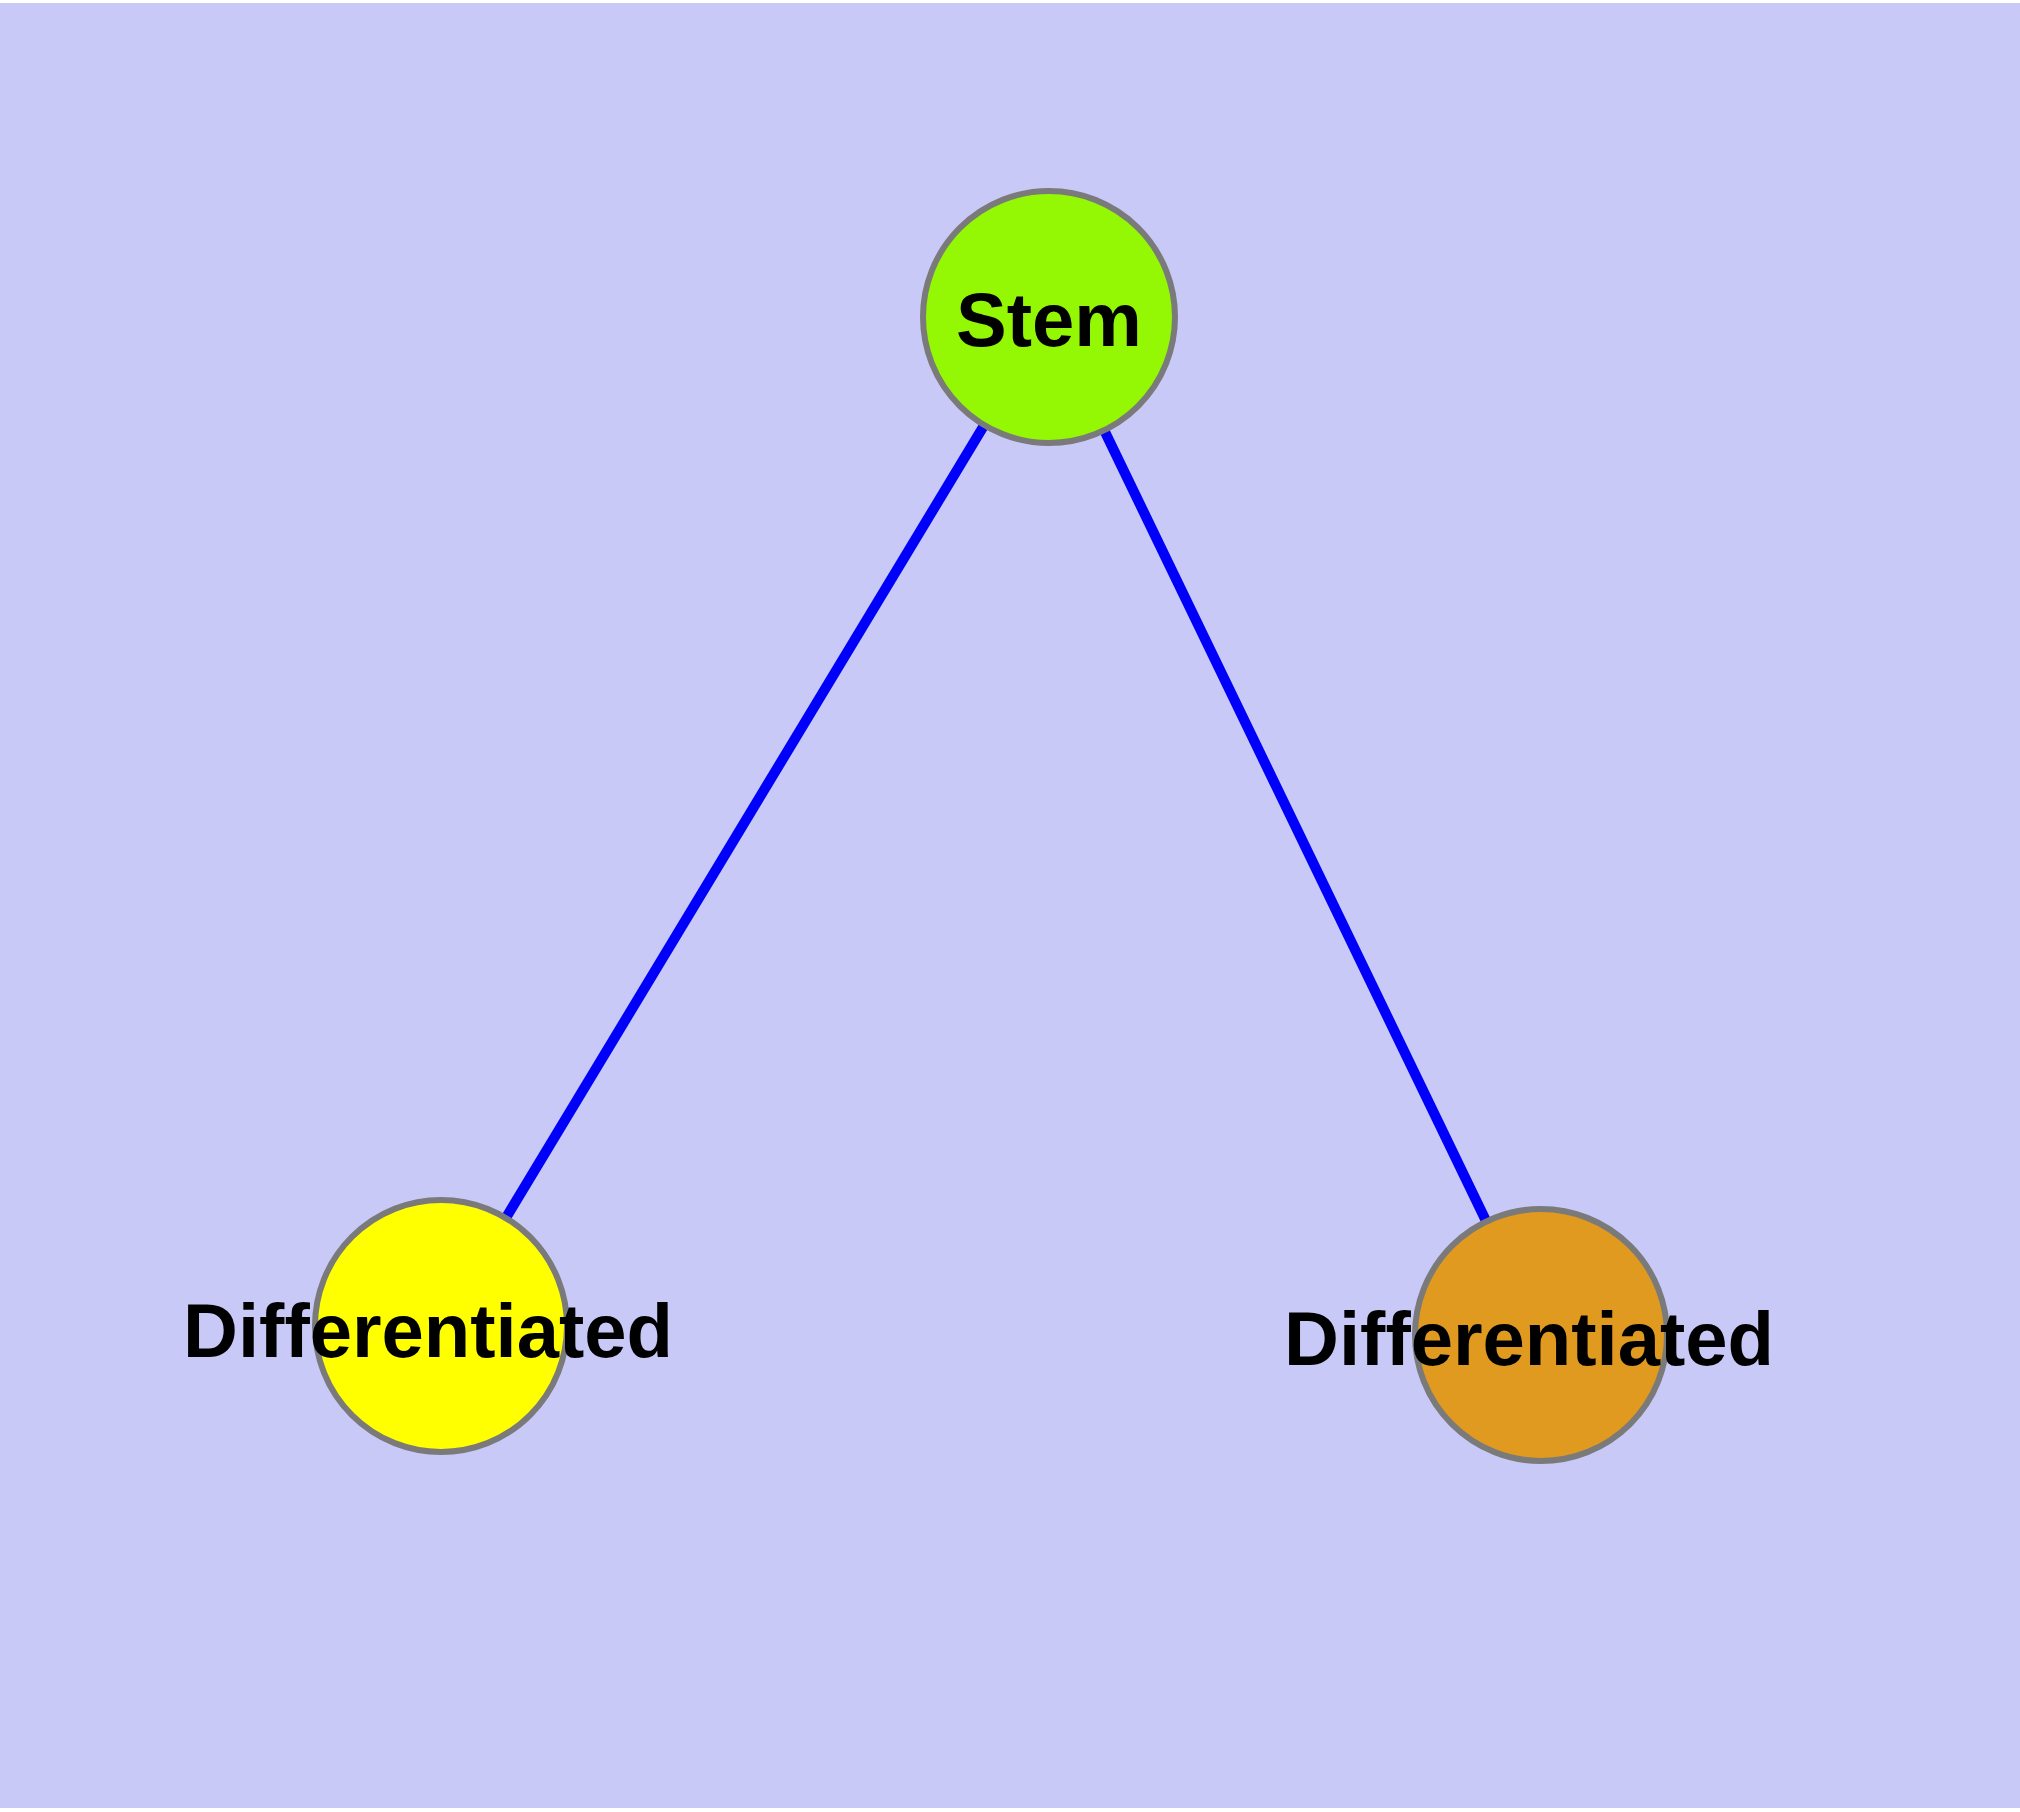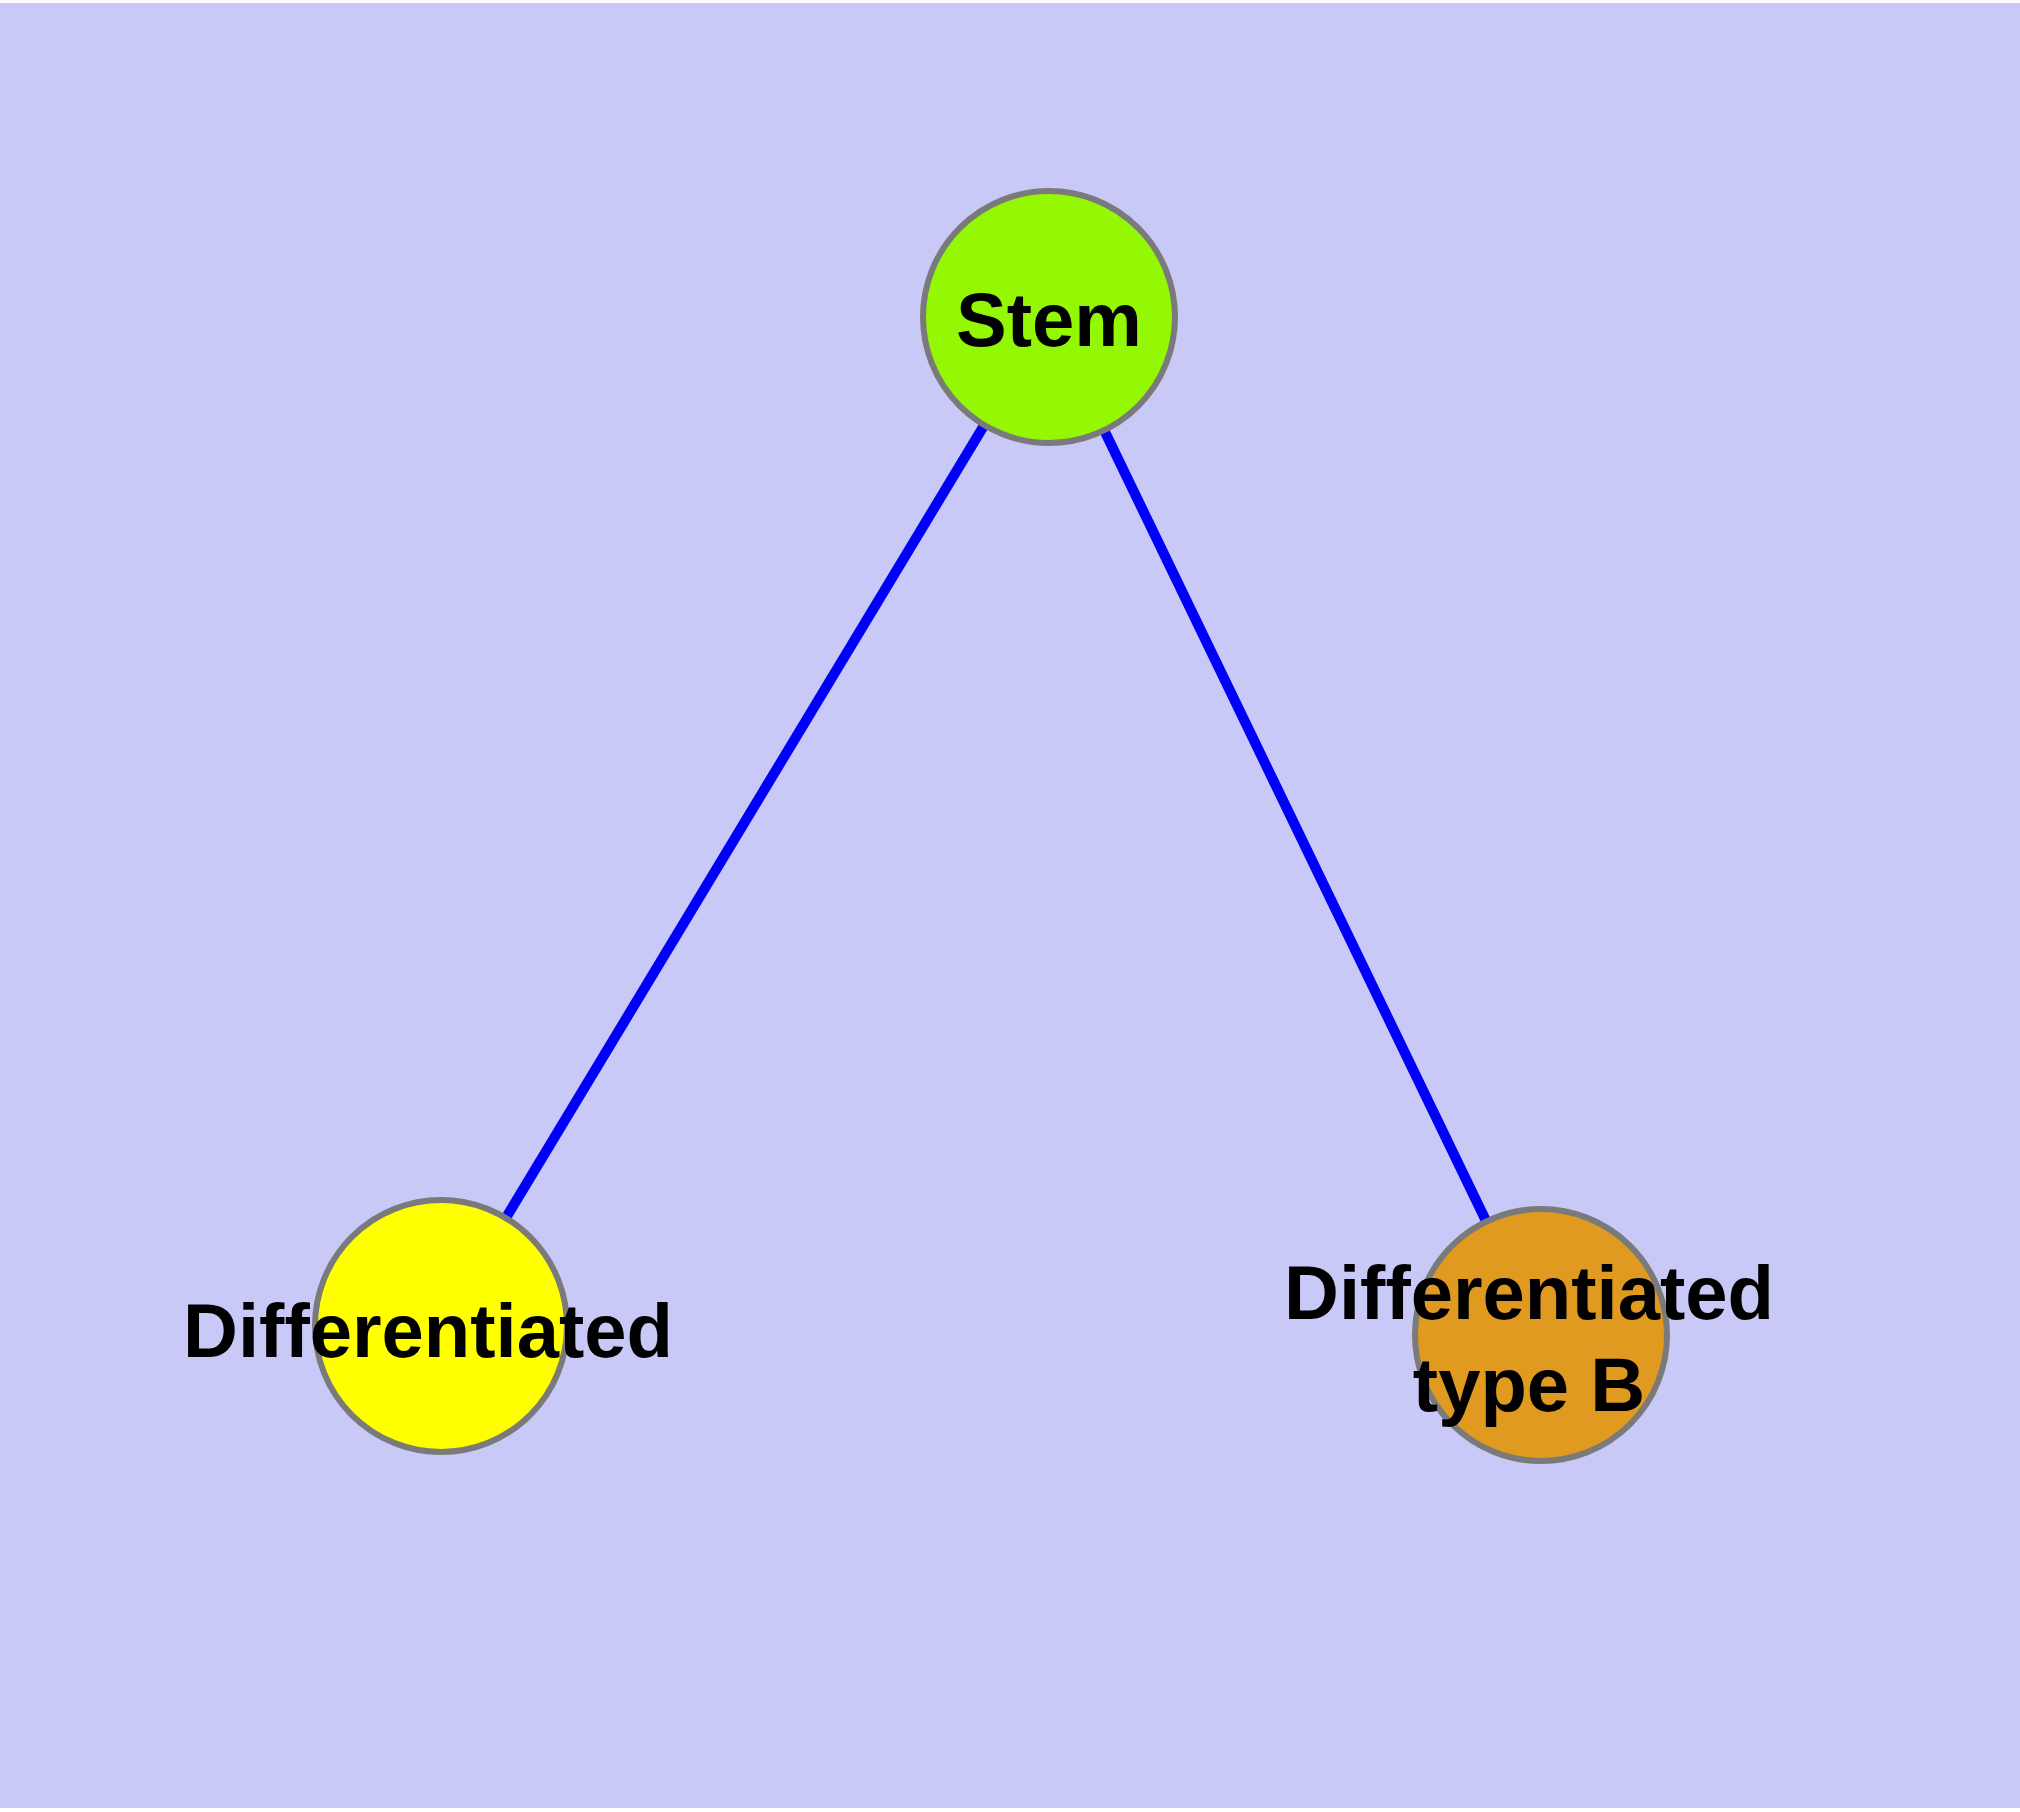--- a/index.html
+++ b/index.html
@@ -75,17 +75,16 @@
   <div class="node node-type-b" style="background-color: rgb(225, 154, 32);"></div>
 
   <div class="node-label label-stem">Stem</div>
 
   <div class="node-label label-type-a">
     <div>Differentiated</div>
   </div>
 
   <div class="node-label label-type-b">
     <div>Differentiated</div>
-    <div>type B</div>
   </div>
 
 </div>
 
 
 </body></html>

